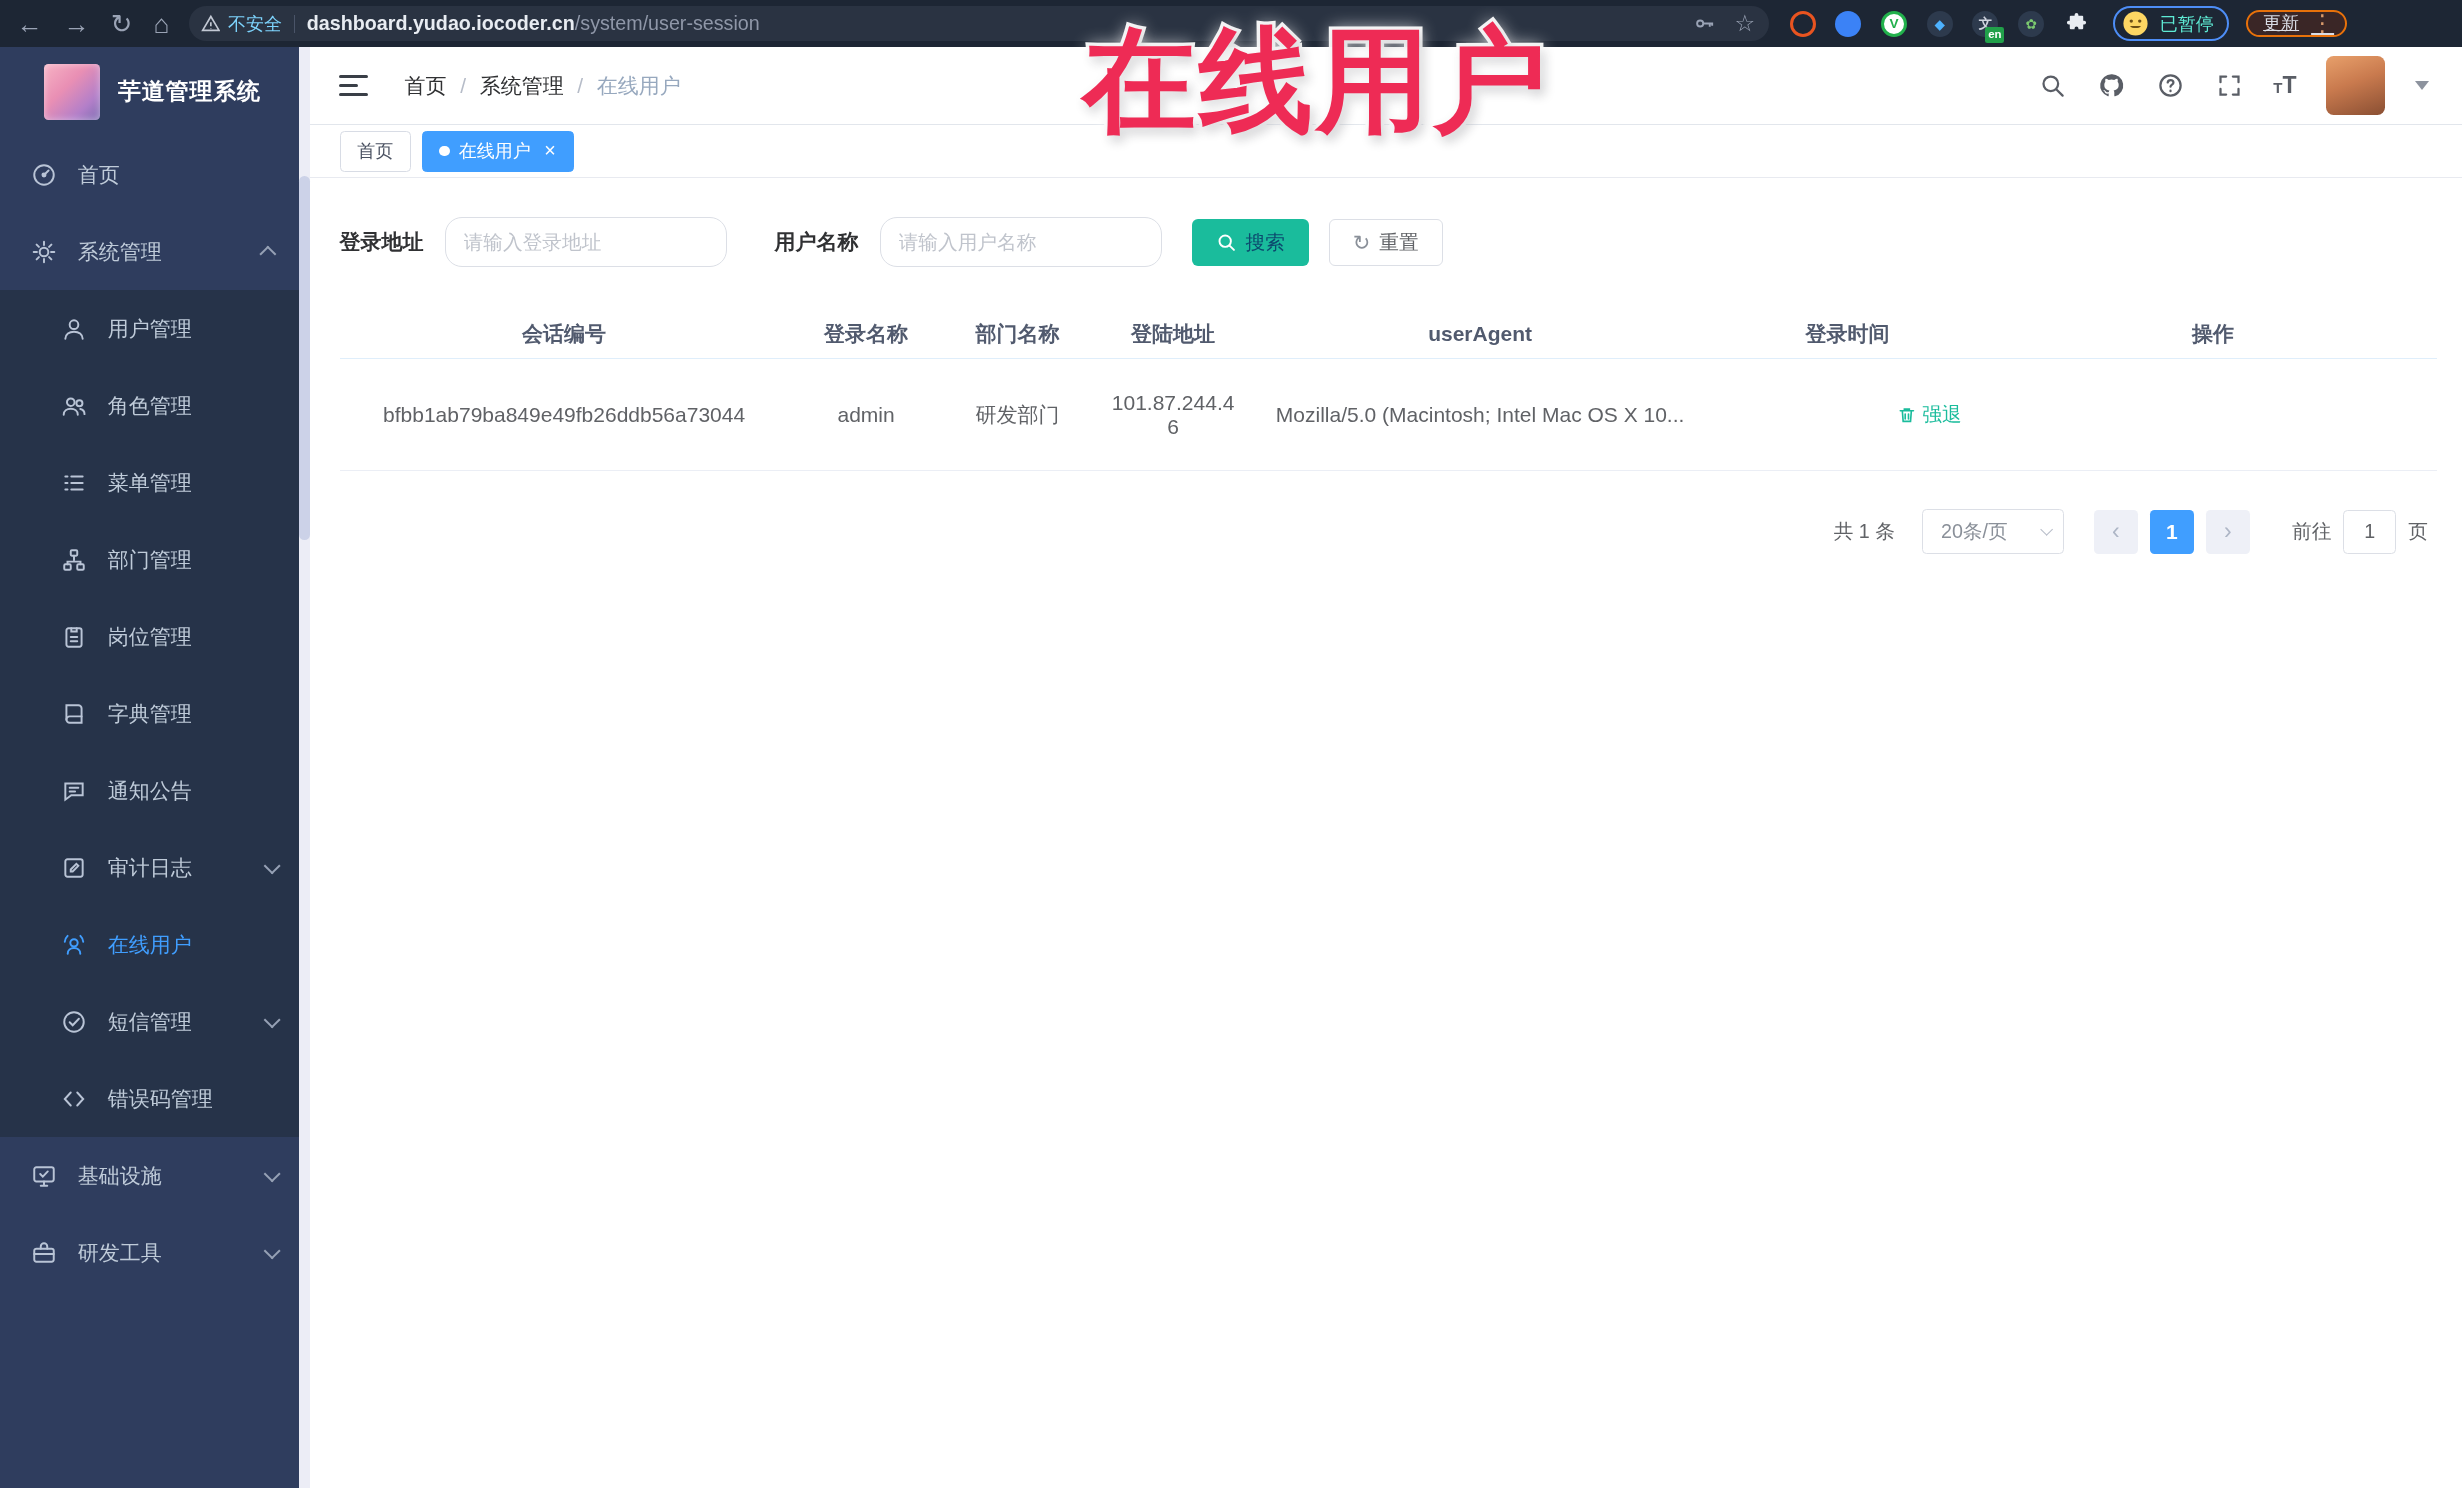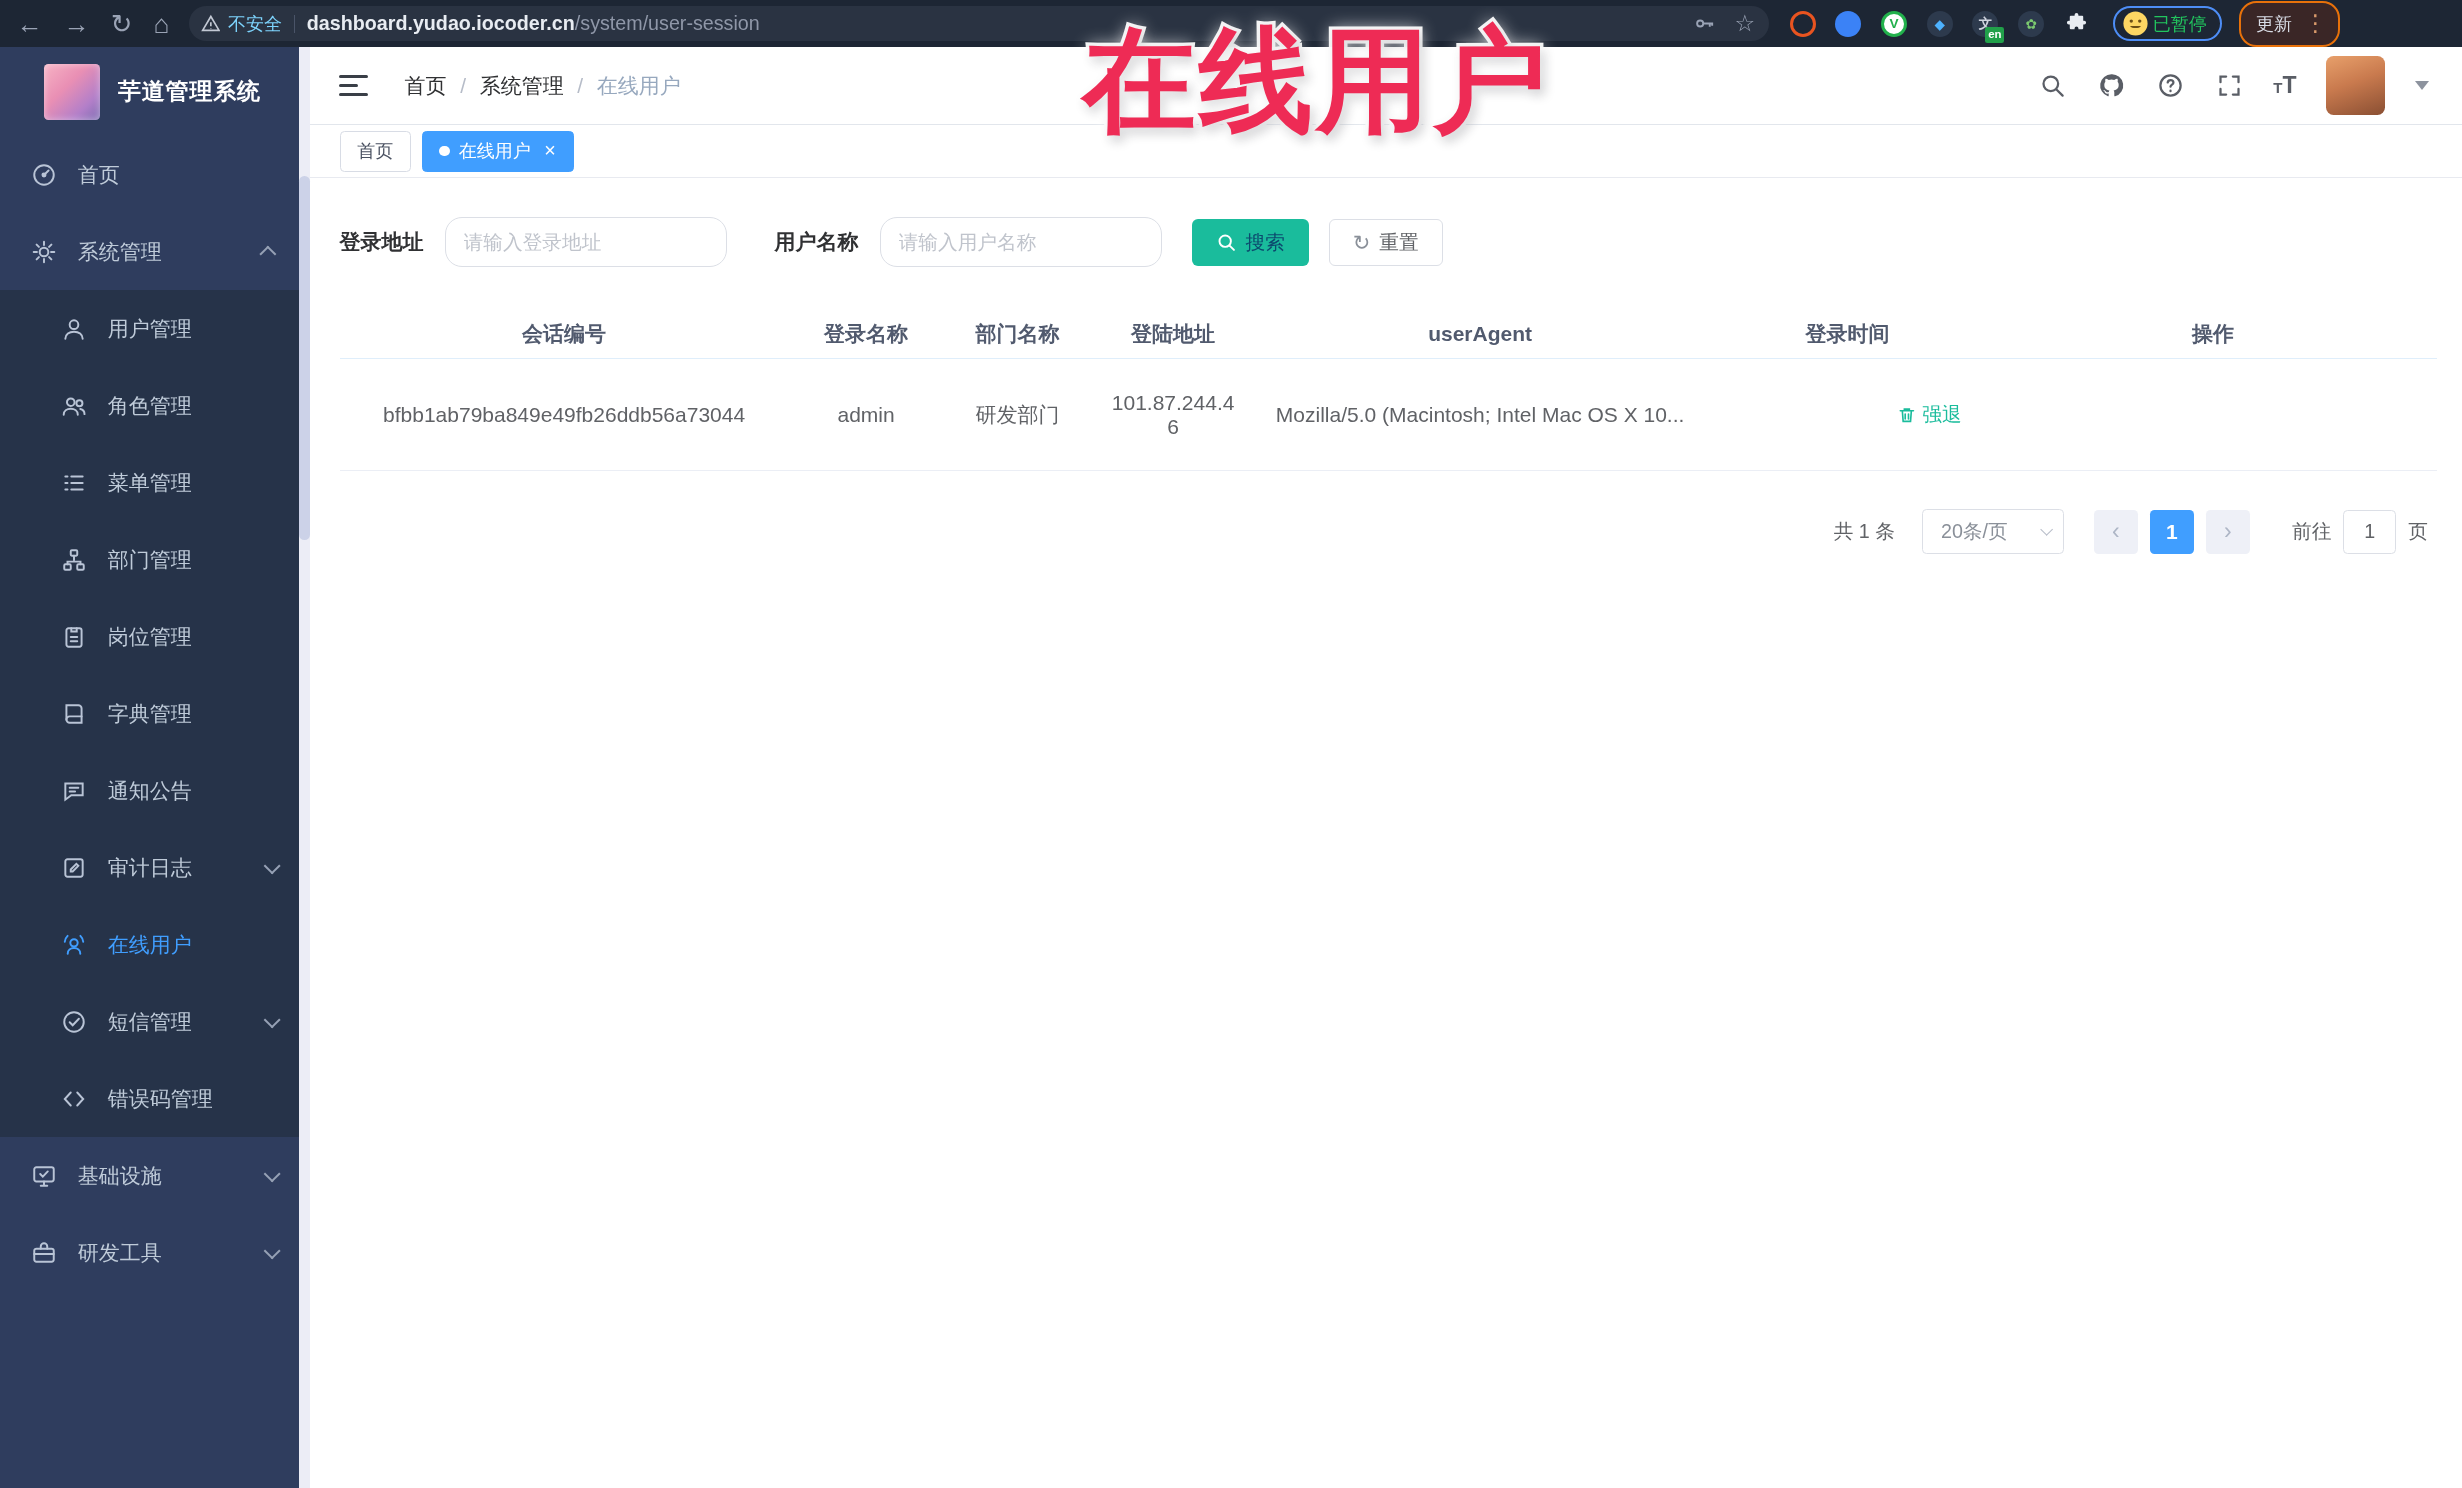--- a/index.html
+++ b/index.html
@@ -13,22 +13,22 @@
   .bnav .glyph { font-size:26px; color:#9aa3b5; line-height:1; cursor:pointer; }
   .omnibox { height:35px; width:1580px; margin-left:4.5px; background:#2a3342; border-radius:17.4px; display:flex; align-items:center; padding:0 13.6px 0 12px; }
   .omni-sec { display:flex; align-items:center; gap:7.6px; color:#7dd3fc; font-size:18px; }
   .omni-sep { width:0.8px; height:18px; background:#4a5468; margin:0 12px; }
   .omni-url { font-size:19.7px; color:#e8ecf2; font-weight:bold; white-space:nowrap; }
   .omni-path { font-size:19.7px; color:#8f97a8; font-weight:normal; }
   .omni-right { margin-left:auto; display:flex; align-items:center; gap:18px; color:#9aa3b5; }
   .ext-row { display:flex; align-items:center; gap:19.7px; margin-left:21px; }
   .ext-dot { width:26px; height:26px; border-radius:50%; display:flex; align-items:center; justify-content:center; font-size:13.6px; font-weight:bold; color:#fff; position:relative; cursor:pointer; }
   .ext-badge { position:absolute; right:-6px; bottom:-6px; background:#21a04a; color:#fff; font-size:11.4px; padding:0.8px 3px; border-radius:2.3px; line-height:1.2; }
-  .profile-chip { margin-left:23px; height:35px; border:2.3px solid #4d8df6; border-radius:17.4px; display:flex; align-items:center; gap:3px; padding:0 13.6px 0 6px; color:#22c55e; font-size:18px; cursor:pointer; }
-  .update-pill { margin-left:16.7px; height:46px; background:#3a2626; border:2.3px solid #e8710a; border-radius:17.4px; display:flex; align-items:center; gap:12px; padding:0 10.6px 0 15px; color:#d9dde6; font-size:18px; cursor:pointer; }
+  .profile-chip { margin-left:23px; height:35px; border:2.3px solid #4d8df6; border-radius:17.4px; display:flex; align-items:center; gap:10px; padding:0 13.6px 0 6px; color:#5eead4; font-size:18px; cursor:pointer; }
+  .update-pill { margin-left:16.7px; height:27px; background:#3a2626; border:2.3px solid #e8710a; border-radius:17.4px; display:flex; align-items:flex-end; gap:12px; padding:0 10.6px 0 15px; color:#d9dde6; font-size:18px; cursor:pointer;text-decoration:underline; }
   .kebab { font-size:23px; color:#d99a6b; line-height:1; }
 
   
   .annotation { position:absolute; left:1082px; top:4.5px; z-index:50; font-size:114px; font-weight:bold; letter-spacing:3px; color:#ee2b55; -webkit-text-stroke:6.8px rgba(255,255,255,.95); paint-order:stroke fill; text-shadow:0 0 16.7px rgba(255,255,255,.95), 3.8px 5.3px 10.6px rgba(30,30,40,.28); pointer-events:none; white-space:nowrap; }
 
   
   .app { position:absolute; left:0; top:47px; width:2462px; height:1441px; display:flex; }
   .sidebar { width:299px; height:100%; background:#2f3d5e; flex:none; position:relative; overflow:hidden; }
   .side-scrollbar { position:absolute; left:299px; top:47px; width:10.6px; height:1441px; background:#ecedf6; z-index:5; }
   .side-thumb { position:absolute; left:0; top:129px; width:10.6px; height:364px; background:#ccd2e8; border-radius:5.3px; }

